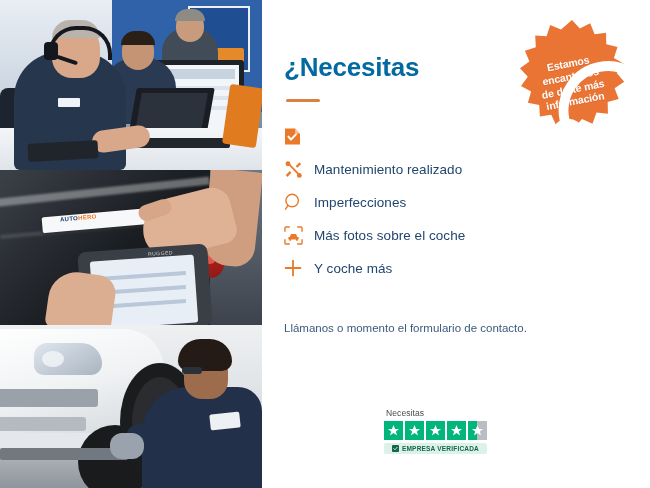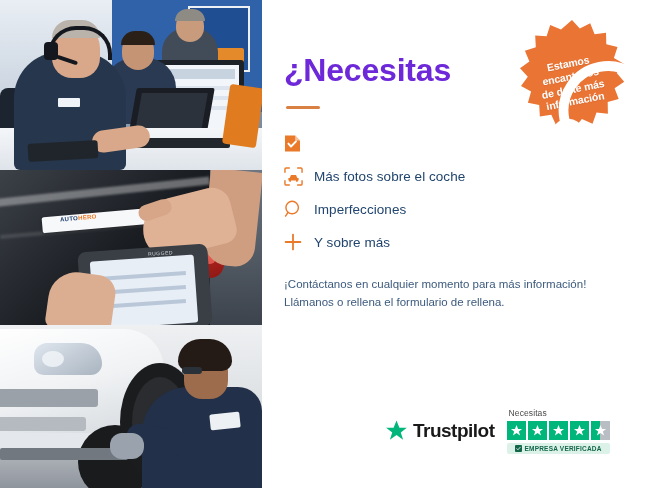--- a/index.html
+++ b/index.html
@@ -104,22 +104,22 @@
   .p3-cab{position:absolute;right:24px;bottom:0;width:96px;height:36px;background:#7e858d;}
 
   
   .content{
     position:relative;
     flex:1 1 auto;
     padding:52px 26px 0 22px;
     background:#ffffff;
   }
   .headline{
-    font-size:32px;line-height:1.18;font-weight:bold;
-    color:#6d28d9;letter-spacing:-.2px;margin:0;
+    font-size:26px;line-height:1.18;font-weight:bold;
+    color:#0369a1;letter-spacing:-.2px;margin:0;
     max-width:230px;
   }
   .rule{
     width:34px;height:3px;background:#d98143;
     margin:16px 0 18px 2px;border-radius:2px;
   }
 
   
   .badge{
     position:absolute;right:16px;top:18px;
@@ -304,70 +304,76 @@
       <li class="feature">
         <span class="feature-icon">
           <svg width="17" height="19" viewBox="0 0 17 19">
             <path d="M1 1.6h10.2L16 6.4V17.4H1z" fill="#ea7a2a"></path>
             <path d="M11.2 1.6v4.8H16z" fill="#ffffff" opacity=".55"></path>
             <path d="M4.4 9.6l2.6 2.9 5-5.2" fill="none" stroke="#ffffff" stroke-width="1.9" stroke-linecap="round" stroke-linejoin="round"></path>
           </svg>
         </span>
       </li>
 
+      <li class="feature">
+        <span class="feature-icon">
+          <svg width="19" height="19" viewBox="0 0 20 20">
+            <path d="M3.2 2.2l12.4 13.1c.9.9 2.3-.5 1.4-1.4L4.6 .9z" fill="#ea7a2a" transform="translate(0,1.4)"></path>
+            <path d="M16.4 2.4l-4.1 4.1 1.7 1.7 4.1-4.1a4.2 4.2 0 0 1-1.7-1.7z" fill="#ea7a2a"></path>
+            <path d="M3.6 17.8l4.2-4.3-1.8-1.8-4.2 4.3a4.3 4.3 0 0 1 1.8 1.8z" fill="#ea7a2a"></path>
+            <circle cx="4.2" cy="4" r="2.6" fill="#ea7a2a"></circle>
+            <circle cx="16.1" cy="16.2" r="2.6" fill="#ea7a2a"></circle>
+          </svg>
+        </span>
+        <span class="feature-label">Mantenimiento realizado</span>
+      </li>
+
+      <li class="feature">
+        <span class="feature-icon">
+          <svg width="18" height="18" viewBox="0 0 19 19">
+            <circle cx="8.6" cy="8" r="6.6" fill="none" stroke="#ea7a2a" stroke-width="1.5"></circle>
+            <path d="M4.2 13.2L1.6 17" fill="none" stroke="#ea7a2a" stroke-width="1.5" stroke-linecap="round"></path>
+          </svg>
+        </span>
+        <span class="feature-label">Imperfecciones</span>
+      </li>
 
       <li class="feature">
         <span class="feature-icon">
           <svg width="19" height="19" viewBox="0 0 20 20">
             <path d="M1 5.6V2.2c0-.7.5-1.2 1.2-1.2H5.6" fill="none" stroke="#ea7a2a" stroke-width="1.5" stroke-linecap="round"></path>
             <path d="M14.4 1h3.4c.7 0 1.2.5 1.2 1.2v3.4" fill="none" stroke="#ea7a2a" stroke-width="1.5" stroke-linecap="round"></path>
             <path d="M19 14.4v3.4c0 .7-.5 1.2-1.2 1.2h-3.4" fill="none" stroke="#ea7a2a" stroke-width="1.5" stroke-linecap="round"></path>
             <path d="M5.6 19H2.2c-.7 0-1.2-.5-1.2-1.2v-3.4" fill="none" stroke="#ea7a2a" stroke-width="1.5" stroke-linecap="round"></path>
             <path d="M4.6 11.6h10.8v2.6H4.6z" fill="#ea7a2a"></path>
             <path d="M6 11.6l1.4-3.1h5.2l1.4 3.1z" fill="#ea7a2a"></path>
             <circle cx="6.4" cy="14.6" r="1.1" fill="#ea7a2a"></circle>
             <circle cx="13.6" cy="14.6" r="1.1" fill="#ea7a2a"></circle>
           </svg>
         </span>
         <span class="feature-label">Más fotos sobre el coche</span>
       </li>
 
       <li class="feature">
         <span class="feature-icon">
-          <svg width="18" height="18" viewBox="0 0 19 19">
-            <circle cx="8.6" cy="8" r="6.6" fill="none" stroke="#ea7a2a" stroke-width="1.5"></circle>
-            <path d="M4.2 13.2L1.6 17" fill="none" stroke="#ea7a2a" stroke-width="1.5" stroke-linecap="round"></path>
-          </svg>
-        </span>
-        <span class="feature-label">Imperfecciones</span>
-      </li>
-
-      <li class="feature">
-        <span class="feature-icon">
           <svg width="18" height="18" viewBox="0 0 18 18">
             <path d="M9 1.6v14.8M1.6 9h14.8" fill="none" stroke="#ea7a2a" stroke-width="1.8" stroke-linecap="round"></path>
           </svg>
         </span>
-        <span class="feature-label">Y sobre más</span>
+        <span class="feature-label">Y coche más</span>
       </li>
 
     </ul>
 
     <p class="contact">
-      <span>¡Contáctanos en cualquier momento para más información!</span><br>
-      <span>Llámanos o rellena el formulario de rellena.</span>
+      <br>
+      <span>Llámanos o momento el formulario de contacto.</span>
     </p>
 
     <div class="trust">
-      <div class="tp-logo">
-        <svg width="25" height="24" viewBox="0 0 24 24">
-          <path d="M12 1.4l2.9 7.3h7.4l-6 4.7 2.3 7.3-6.6-4.6-6.6 4.6 2.3-7.3-6-4.7h7.4z" fill="#00b67a"></path>
-        </svg>
-        <span class="tp-name">Trustpilot</span>
-      </div>
       <div class="tp-right">
         <span class="tp-excelente">Necesitas</span>
         <div class="tp-stars">
           <span class="tp-star">
             <svg width="13" height="13" viewBox="0 0 24 24">
                 <path d="M12 2l2.9 7.3h7.4l-6 4.7 2.3 7.3-6.6-4.6-6.6 4.6 2.3-7.3-6-4.7h7.4z" fill="#ffffff"></path>
               </svg>
           </span>
           <span class="tp-star">
             <svg width="13" height="13" viewBox="0 0 24 24">

